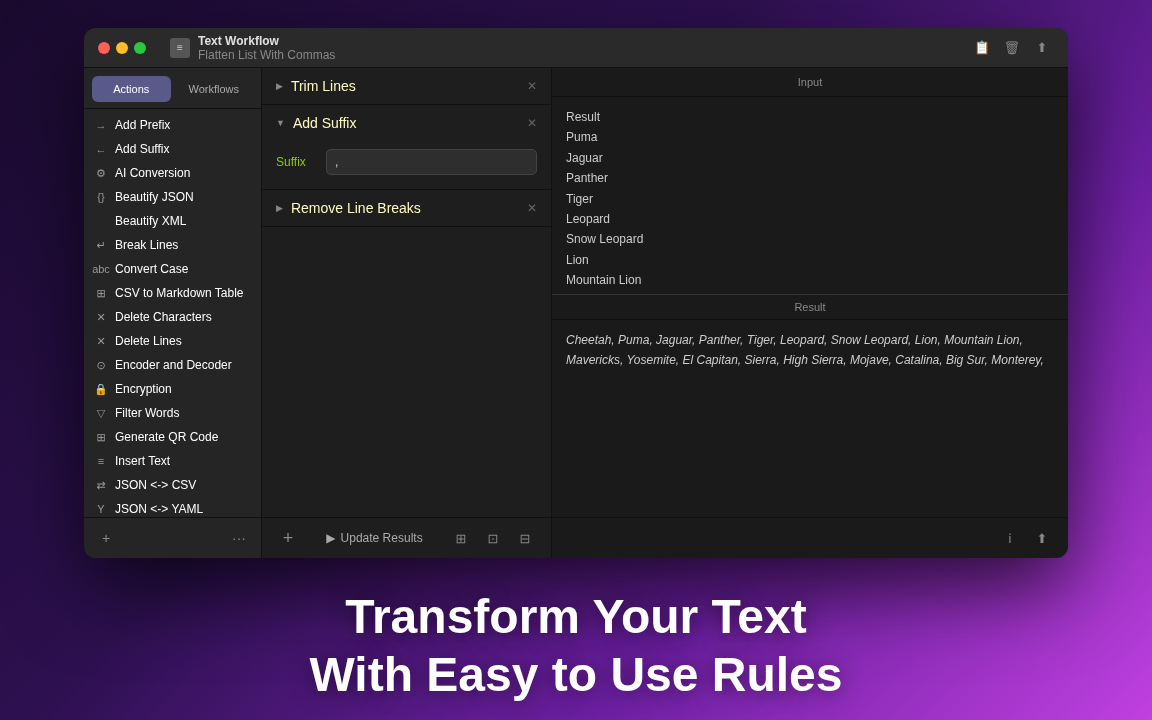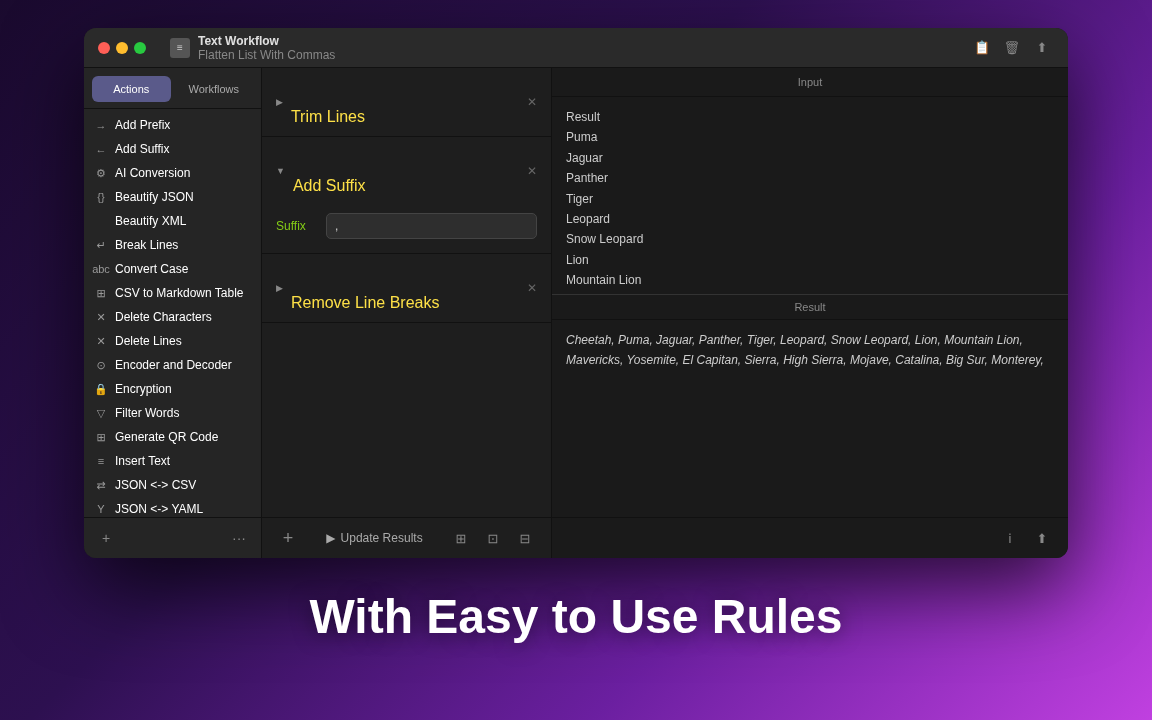--- a/index.html
+++ b/index.html
@@ -240,24 +240,23 @@
       align-items: center;
       gap: 8px;
     }
 
     .workflow-toggle {
       font-size: 9px;
       color: #888;
     }
 
     .workflow-item-title {
-      font-size: 16px;
-      color: #fde047;
+      font-size: 14px;
+      color: #fef9c3;
       font-weight: 500;
-      margin-top: 30px;
     }
 
     .workflow-item-close {
       color: #666;
       font-size: 12px;
       cursor: pointer;
     }
 
     
     .workflow-item-body {
@@ -616,15 +615,16 @@
             <button class="toolbar-icon-btn">ℹ</button>
             <button class="toolbar-icon-btn">⬆</button>
           </div>
         </div>
       </div>
 
     </div>
   </div>
 
   <div class="bottom-text">
+    <h1>Transform Your Text</h1>
     <h1>With Easy to Use Rules</h1>
   </div>
 </div>
 
 </body></html>

